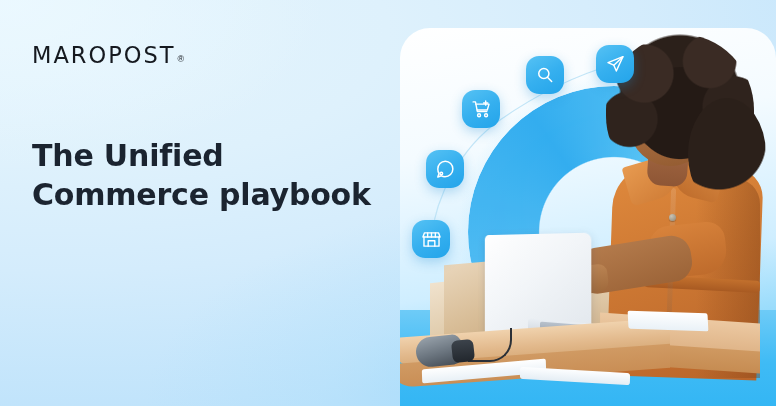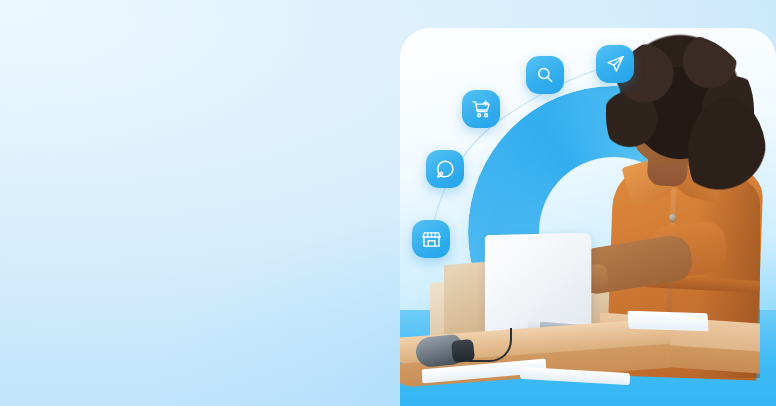--- a/index.html
+++ b/index.html
@@ -346,21 +346,26 @@
   #tile-store  { left:12px;  top:192px; }
 </style>
 </head>
 <body>
 
 <div id="stage">
   <div id="bg-wash"></div>
 
   <div id="left-col">
 
-
+    <div id="logo">
+      <span id="logo-word">MAROPOST</span>
+      <span id="logo-tm">®</span>
+    </div>
+
+    <h1 id="headline">The Unified Commerce playbook</h1>
 
   </div>
 
   <div id="photo-card">
 
     <div id="ring-soft" class="sh"></div>
     <div id="ring"></div>
 
     <div id="photo">
       <div id="card-floor" class="sh"></div>

